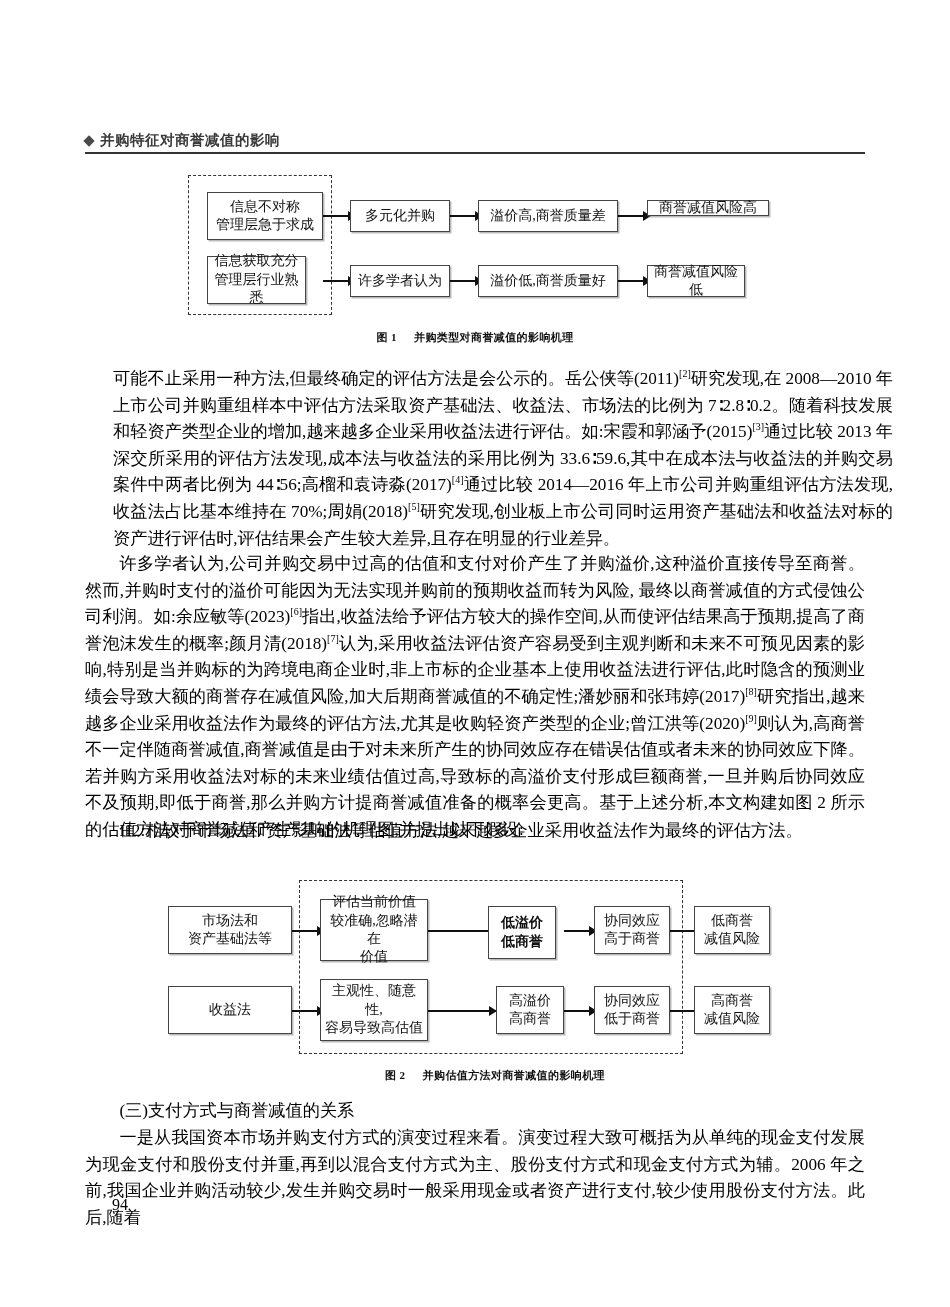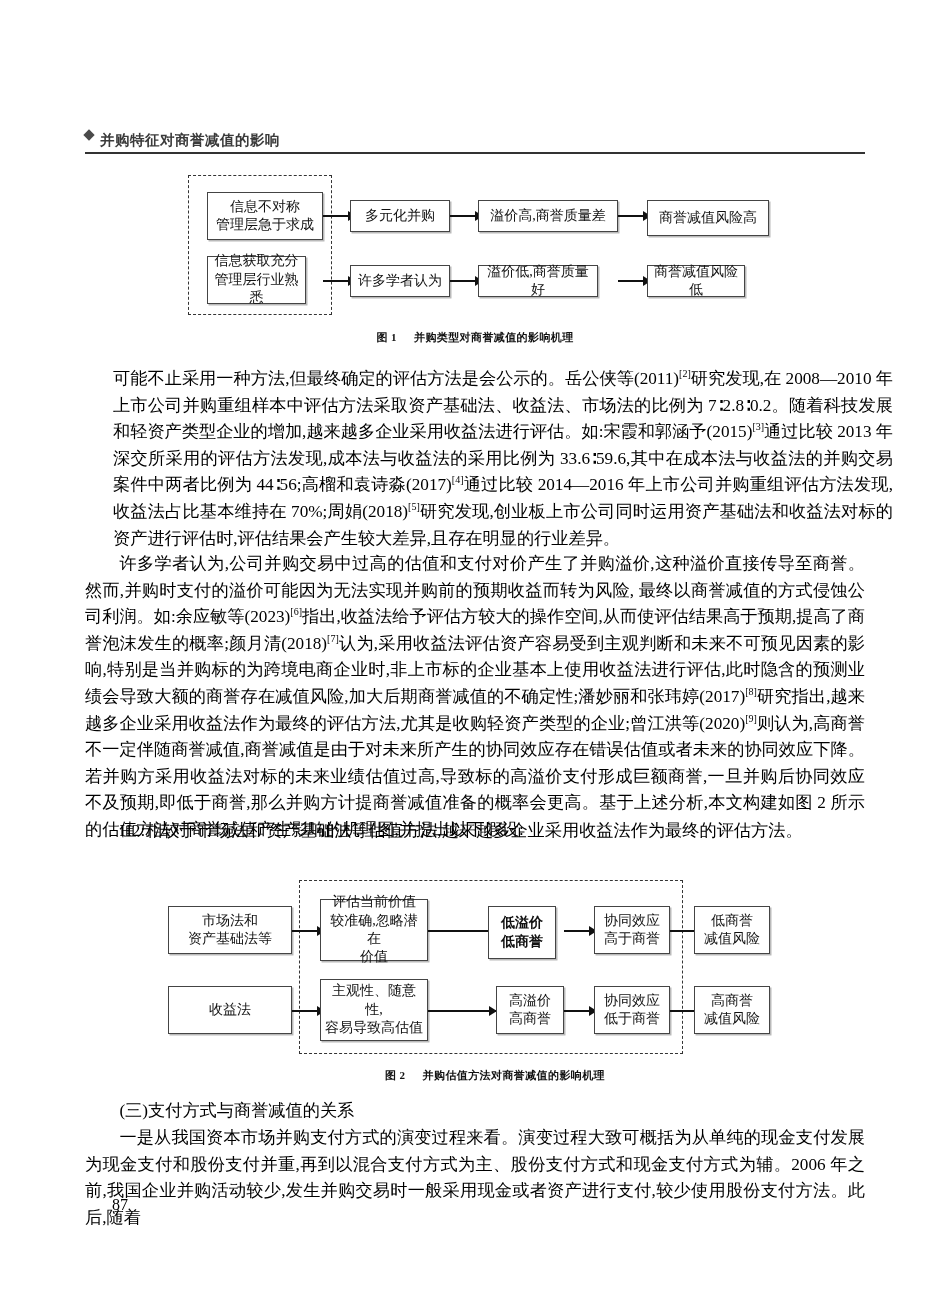--- a/index.html
+++ b/index.html
@@ -22,21 +22,21 @@
     padding: 0;
   }
 
   
   .runhead {
     position: absolute;
     left: 85px;
     top: 131px;
     width: 780px;
     display: flex;
-    align-items: flex-start;
+    align-items: center;
     gap: 7px;
   }
   .runhead .diamond {
     width: 8px;
     height: 8px;
     background: #4a4a4a;
     transform: rotate(45deg);
     display: inline-block;
     flex: none;
   }
@@ -161,28 +161,28 @@
 
     <div class="dashframe" style="left:188px;top:175px;width:144px;height:140px;"></div>
 
     <div class="fbox" style="left:207px;top:192px;width:116px;height:48px;">信息不对称
 管理层急于求成</div>
     <div class="arrow" style="left:323px;top:215px;width:32px;"></div>
     <div class="fbox" style="left:350px;top:200px;width:100px;height:32px;">多元化并购</div>
     <div class="arrow" style="left:450px;top:215px;width:32px;"></div>
     <div class="fbox" style="left:478px;top:200px;width:140px;height:32px;">溢价高,商誉质量差</div>
     <div class="arrow" style="left:618px;top:215px;width:32px;"></div>
-    <div class="fbox" style="left:647px;top:200px;width:122px;height:36px;">商誉减值风险高</div>
+    <div class="fbox" style="left:647px;top:200px;width:122px;height:16px;">商誉减值风险高</div>
 
     <div class="fbox" style="left:207px;top:256px;width:99px;height:48px;font-family:Liberation Serif, serif;">信息获取充分
 管理层行业熟悉</div>
     <div class="arrow" style="left:323px;top:280px;width:32px;"></div>
     <div class="fbox" style="left:350px;top:265px;width:100px;height:32px;">许多学者认为</div>
     <div class="arrow" style="left:450px;top:280px;width:32px;"></div>
-    <div class="fbox" style="left:478px;top:265px;width:120px;height:32px;">溢价低,商誉质量好</div>
+    <div class="fbox" style="left:478px;top:265px;width:140px;height:32px;">溢价低,商誉质量好</div>
     <div class="arrow" style="left:618px;top:280px;width:32px;"></div>
     <div class="fbox" style="left:647px;top:265px;width:98px;height:32px;">商誉减值风险低</div>
   </div>
 
   <div class="figcap" style="top:330px;">
     <span>图 1</span>
     <span style="display:inline-block;width:14px;"></span><span>并购类型对商誉减值的影响机理</span>
   </div>
 
   <div class="body-block" style="top:366px;margin-left:28px;">
@@ -238,15 +238,15 @@
   </div>
 
   <div class="body-block" style="top:1098px;">
     <p class="indent2"><span>(三)支付方式与商誉减值的关系</span></p>
   </div>
 
   <div class="body-block" style="top:1125px;">
     <p class="indent2"><span>一是从我国资本市场并购支付方式的演变过程来看。演变过程大致可概括为从单纯的现金支付发展为现金支付和股份支付并重,再到以混合支付方式为主、股份支付方式和现金支付方式为辅。2006 年之前,我国企业并购活动较少,发生并购交易时一般采用现金或者资产进行支付,较少使用股份支付方法。此后,随着</span></p>
   </div>
 
-  <div class="pagenum">87</div>
+  <div class="pagenum">94</div>
 
 </div>
 
 </body></html>

